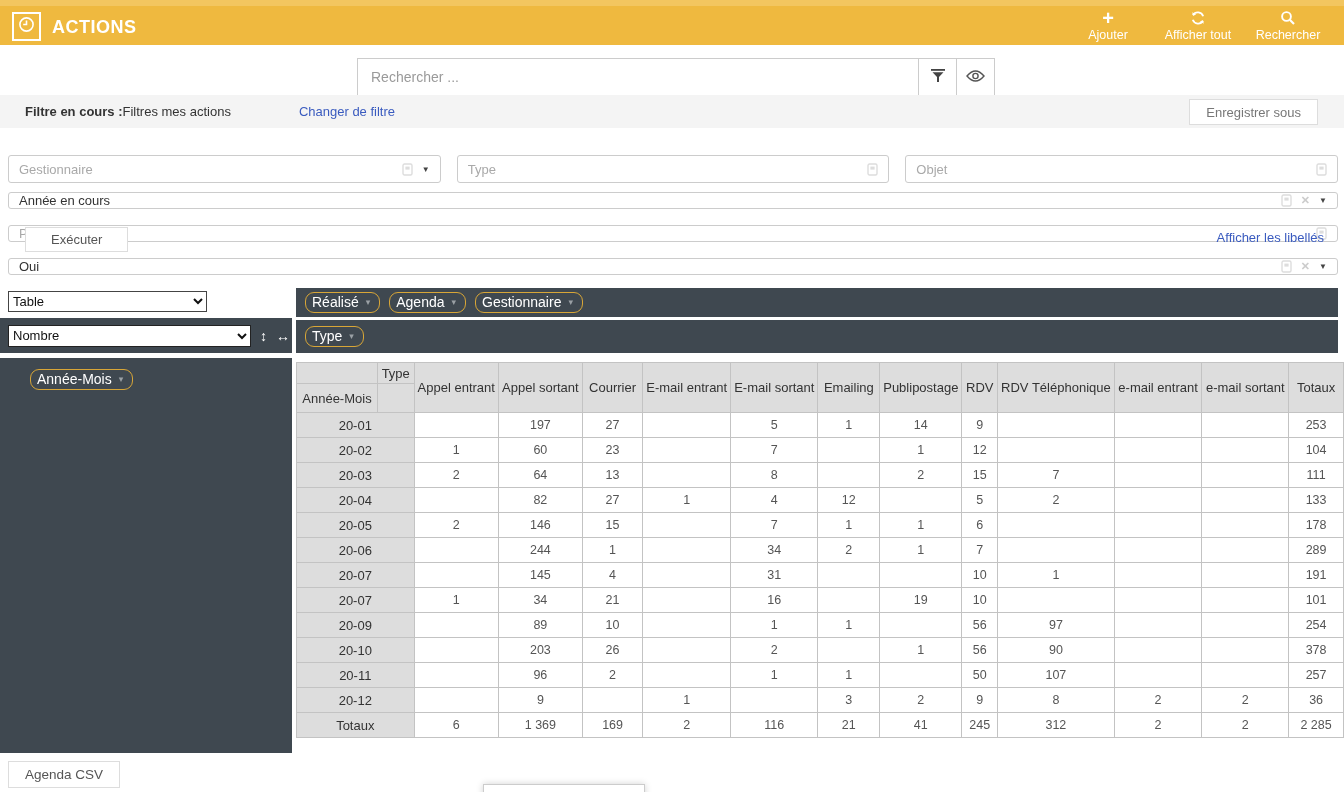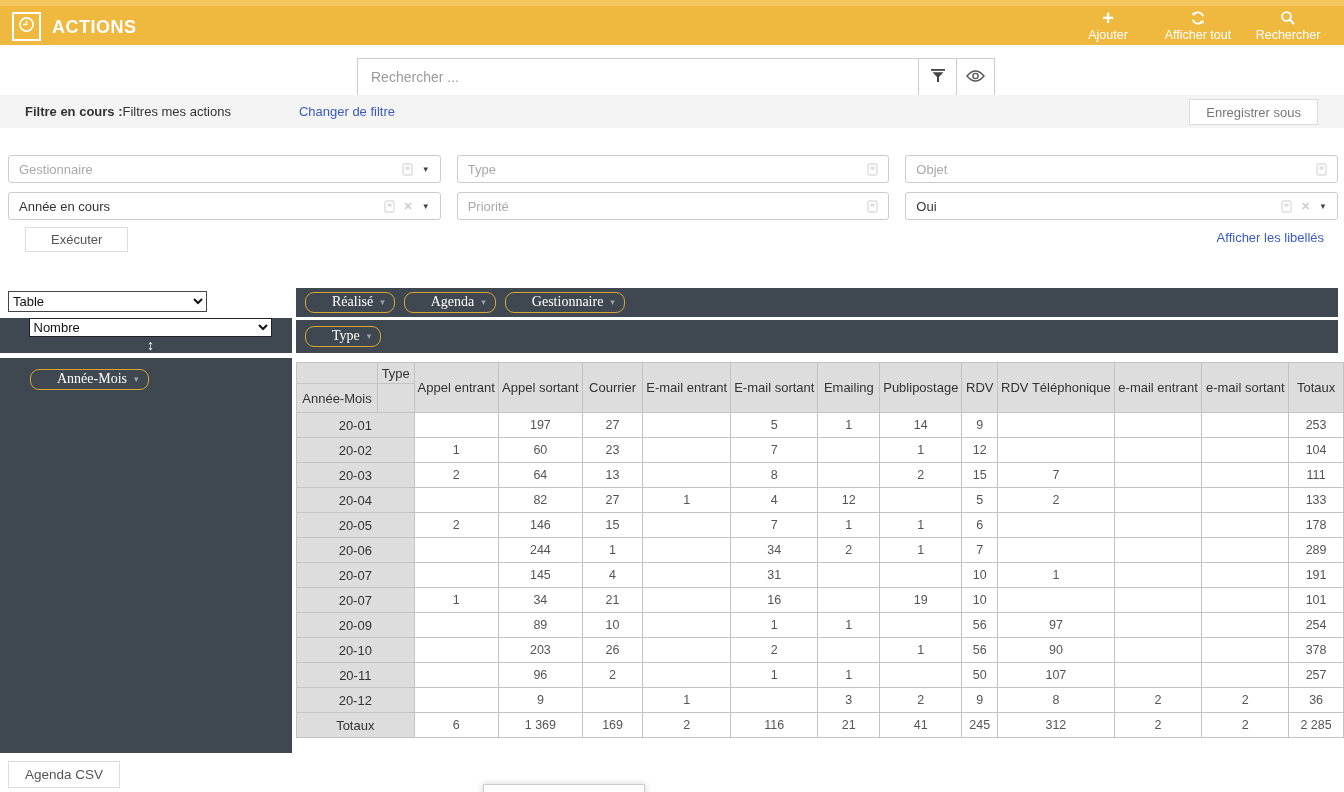--- a/index.html
+++ b/index.html
@@ -36,57 +36,57 @@
                background:#f4f4f4; display:flex; align-items:center; font-size:13px; color:#333; }
   .fb-label { margin-left:25px; font-weight:bold; }
   .fb-value { }
   .fb-link { margin-left:68px; color:#3a5bbf; cursor:pointer; text-decoration:none; }
   .fb-save { position:absolute; right:26px; top:4px; height:26px; padding:0 16px;
              background:#fff; border:1px solid #ddd; color:#777; font-size:13px;
              font-family:inherit; cursor:pointer; }
 
   
   .filters-row { position:absolute; left:8px; width:1330px; display:flex; gap:16px; }
-  .row1 { top:155px; } .row2 { top:192px; }
+  .row1 { top:155px; } .row2 { top:192px;flex-direction:column; }
   .field { flex:1; height:28px; border:1px solid #ccc; border-radius:3px; background:#fff;
            display:flex; align-items:center; padding:0 10px; font-size:13px; cursor:pointer; }
   .field .txt { flex:1; white-space:nowrap; overflow:hidden; }
   .field.is-placeholder .txt { color:#a9a9a9; }
   .field.is-value .txt { color:#333; }
   .x-glyph { color:#ccc; font-size:11px; font-weight:bold; margin-left:9px; }
   .caret-glyph { color:#444; font-size:8px; margin-left:9px; }
   .pg-icon { margin-left:8px; display:flex; align-items:center; }
   .execute-btn { position:absolute; left:25px; top:227px; height:25px; padding:0 25px;
                  background:#fff; border:1px solid #ddd; color:#555; font-size:13px;
                  font-family:inherit; cursor:pointer; }
   .labels-link { position:absolute; right:20px; top:230px; color:#3a5bbf; font-size:13px;
                  cursor:pointer; text-decoration:none; }
 
   
   .view-select { position:absolute; left:8px; top:291px; width:199px; height:21px;
                  font-size:13px; font-family:inherit; border:1px solid #444; background:#fff; color:#111; }
   .measure-bar { position:absolute; left:0; top:318px; width:292px; height:35px;
-                 background:#3f4850; display:flex; align-items:center;flex-direction:column; }
+                 background:#3f4850; display:flex; align-items:center; }
   .measure-select { margin-left:8px; width:243px; height:22px; font-size:13px;
                     font-family:inherit; border:1px solid #222; background:#fff; color:#111; }
   .axis-arrow { color:#fff; margin-left:9px; font-size:14px; cursor:pointer; }
   .rows-panel { position:absolute; left:0; top:358px; width:292px; height:395px;
                 background:#3f4850; padding:11px 0 0 30px; }
   .export-btn { position:absolute; left:8px; top:761px; height:27px; padding:0 16px;
                 background:#fff; border:1px solid #ddd; color:#555; font-size:13.5px;
                 font-family:inherit; cursor:pointer; }
 
   
   .pill-bar { position:absolute; left:296px; width:1042px; background:#3f4850;
               display:flex; align-items:center; gap:9px; padding-left:9px; }
   .bar1 { top:288px; height:29px; }
   .bar2 { top:320px; height:33px; }
   .pill { display:inline-flex; align-items:center; gap:7px; background:transparent;
           border:1px solid #d8a637; border-radius:9px; color:#fff; font-size:14px;
-          padding:1px 9px 2px 26px; font-family:Liberation Serif, serif; cursor:pointer; white-space:nowrap; }
+          padding:1px 9px 2px 6px; font-family:Liberation Sans, sans-serif; cursor:pointer; white-space:nowrap; }
   .pill .pcaret { color:#9aa0a5; font-size:9px; }
 
   
   #pivot-table { position:absolute; left:296px; top:362px; border-collapse:collapse;
                  table-layout:fixed; background:#fff; font-size:12.5px; color:#555; }
   #pivot-table th, #pivot-table td { border:1px solid #c3c3c3; text-align:center;
                  overflow:hidden; white-space:nowrap; padding:0 3px; }
   #pivot-table thead th { background:#ddd; color:#333; font-weight:normal; font-size:13px; }
   #pivot-table thead tr.h1 th { height:21px; }
   #pivot-table thead tr.h2 th { height:29px; }

